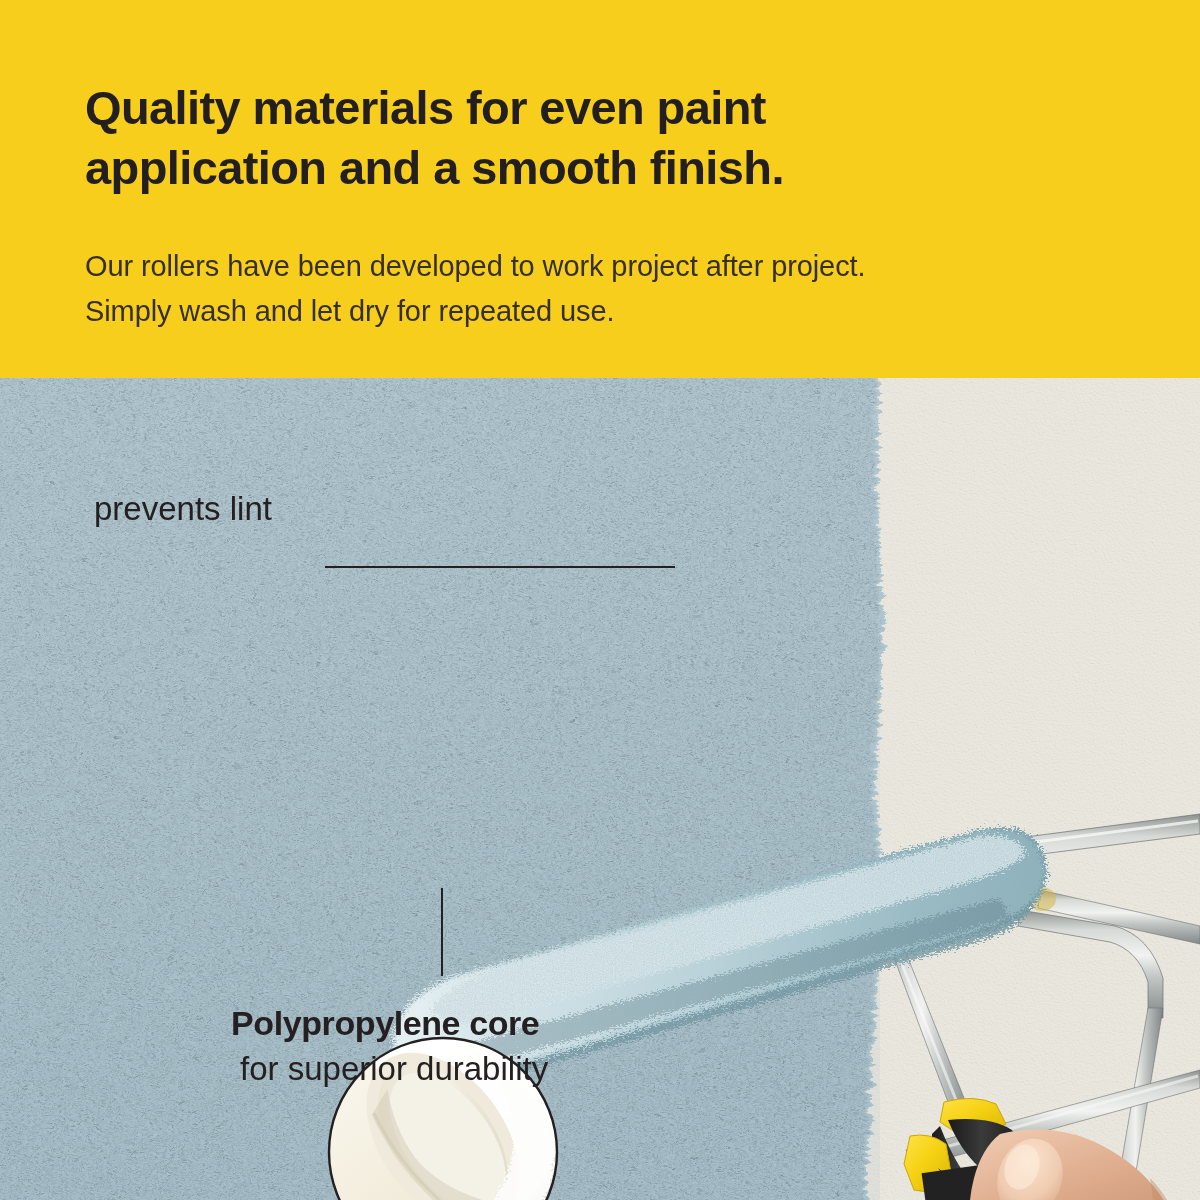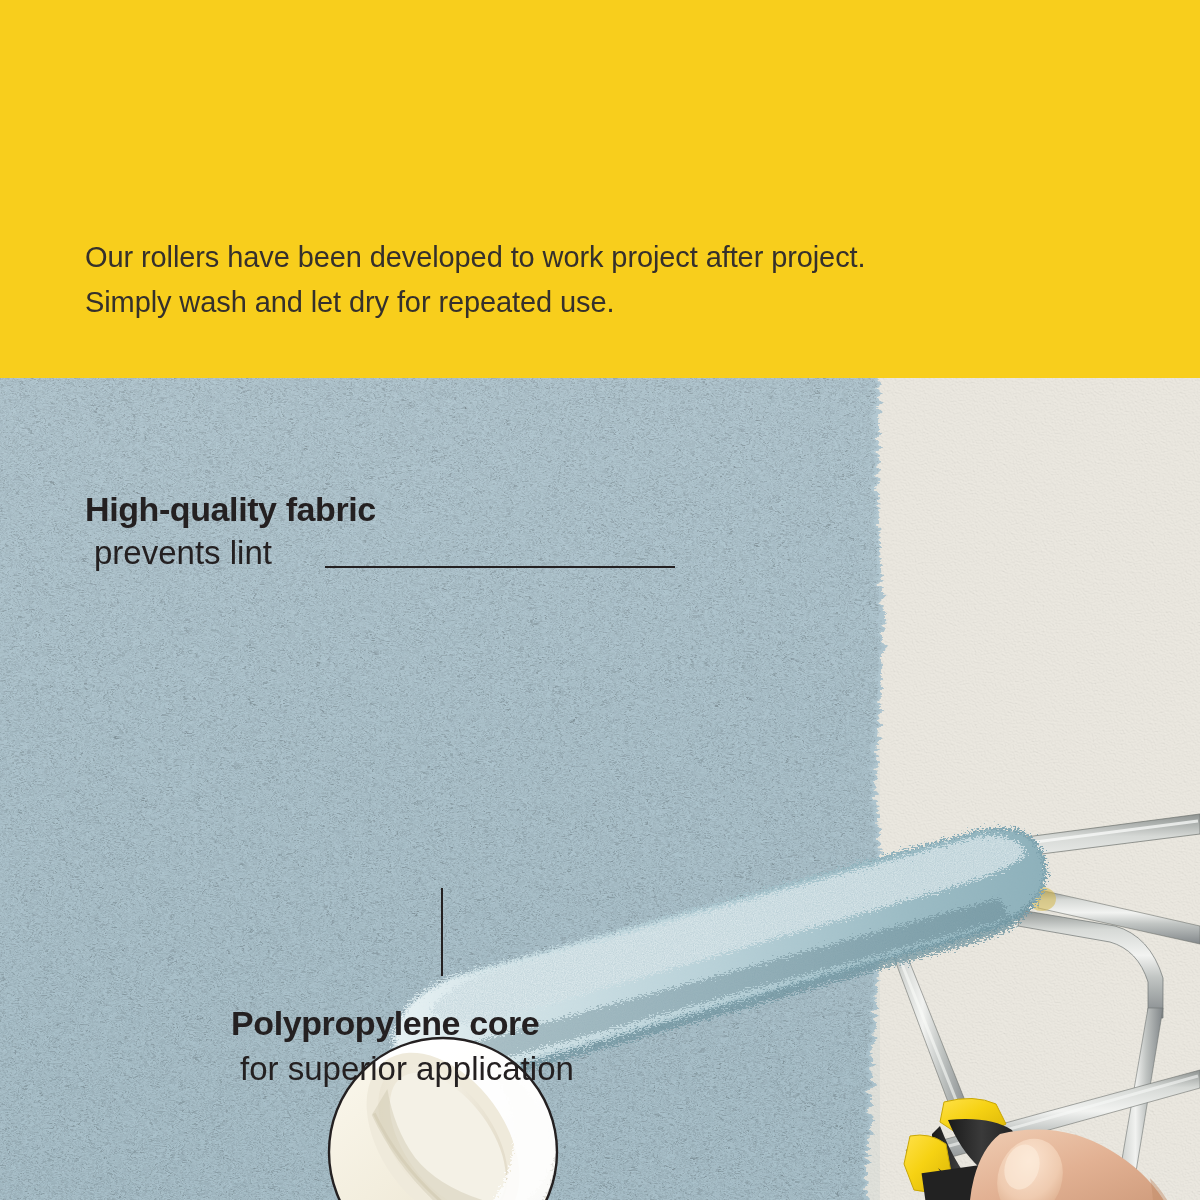--- a/index.html
+++ b/index.html
@@ -36,21 +36,21 @@
     font-size: 47px;
     font-weight: 700;
     line-height: 60px;
     letter-spacing: -0.6px;
     color: #231f20;
     white-space: pre-line;
   }
   #subhead {
     position: absolute;
     left: 85px;
-    top: 235px;
+    top: 244px;
     width: 1040px;
     font-size: 29px;
     font-weight: 400;
     line-height: 45px;
     letter-spacing: -0.1px;
     color: #35302c;
     white-space: pre-line;
   }
 
   
@@ -374,27 +374,28 @@
         </g>
 
       </g>
     </svg>
   </div>
 
   <div id="leader-horizontal"></div>
   <div id="leader-vertical"></div>
 
   <div class="callout" id="callout-fabric">
-    <span class="strong">High-quality fabric</span>
     <span class="light">prevents lint</span>
   </div>
 
   <div class="callout" id="callout-core">
     <span class="strong">Polypropylene core</span>
-    <span class="light">for superior application</span>
+    <span class="light">for superior durability</span>
   </div>
 
   <div id="header-band">
+    <div id="headline">Quality materials for even paint
+application and a smooth finish.</div>
     <div id="subhead">Our rollers have been developed to work project after project.
 Simply wash and let dry for repeated use.</div>
   </div>
 
 </div>
 
 </body></html>

